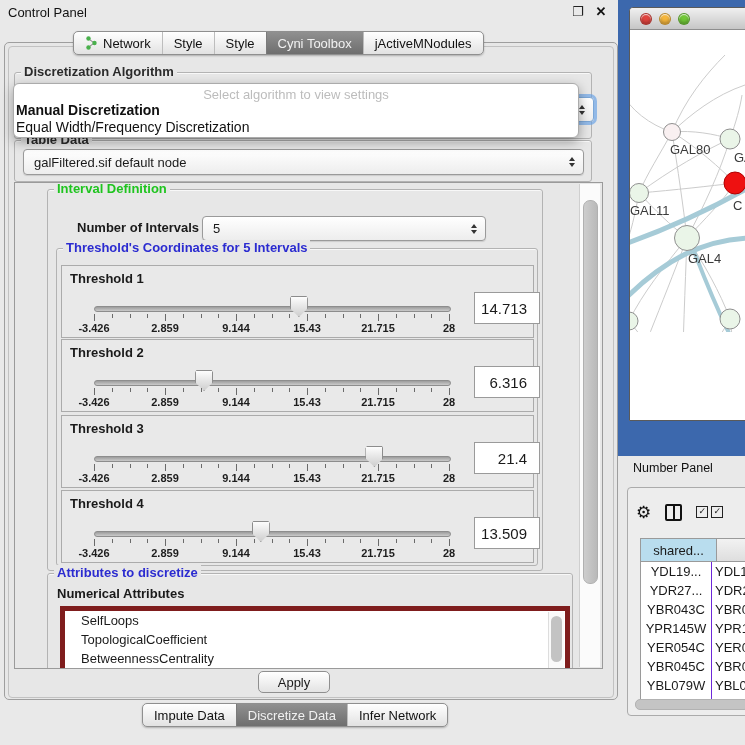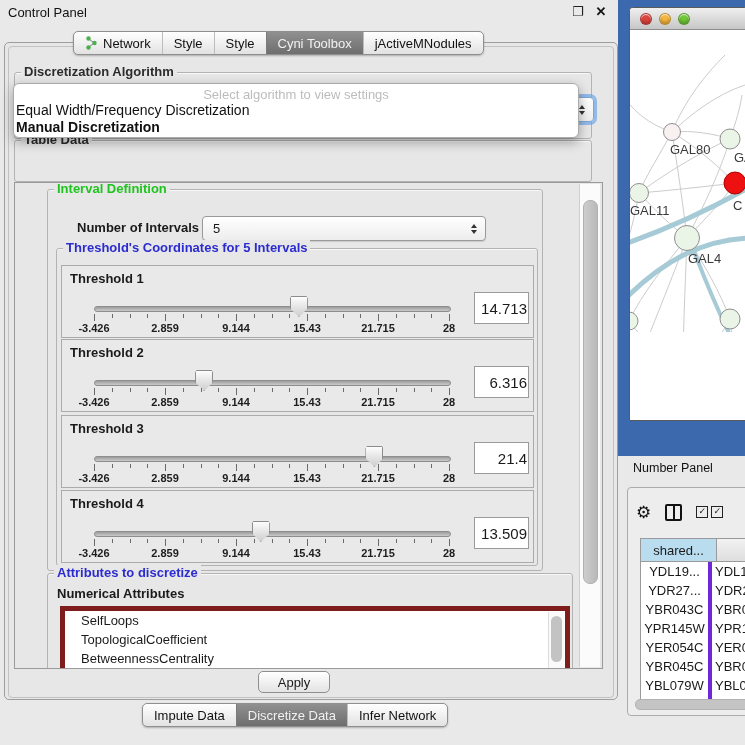--- a/index.html
+++ b/index.html
@@ -63,21 +63,21 @@
   .thumb-zone{left:32px;top:30px;width:355px;height:20px;}
   .thumb{position:absolute;top:0;width:16px;height:19px;transform:translateX(-50%);
     background:linear-gradient(#fdfdfd,#cfcfcf);border:1px solid #8c8c8c;
     clip-path:polygon(8% 0,92% 0,100% 12%,100% 58%,50% 100%,0 58%,0 12%);}
   .ticks{left:32px;top:48px;width:355px;height:8px;}
   .tick{position:absolute;top:0;width:1px;height:4px;background:#6a6a6a;}
   .tick.major{height:7px;}
   .scale-labels{left:32px;top:56px;width:355px;height:12px;}
   .scale-label{position:absolute;transform:translateX(-50%);font-size:11px;font-weight:bold;color:#1d1d1d;white-space:nowrap;}
   .valbox{left:412px;top:26px;width:52px;height:30px;background:#fff;border:1px solid #9a9a9a;
-    font-size:15px;display:flex;align-items:center;justify-content:flex-end;padding-right:1px;}
+    font-size:15px;display:flex;align-items:center;justify-content:flex-end;padding-right:12px;}
 
   .attr-group{left:32px;top:390px;width:524px;height:110px;}
   .attr-label{left:9px;top:12px;font-size:13px;font-weight:bold;}
   .attr-list{left:12px;top:32px;width:500px;height:78px;background:#fff;border:5px solid #7f1d1d;overflow:hidden;font-size:13px;}
   .attr-item{padding:2px 0 1px 16px;line-height:16px;}
   .attr-vscroll{position:absolute;right:1px;top:1px;width:15px;height:76px;background:#fafafa;border-left:1px solid #ddd;}
 
   .apply-btn{left:258px;top:671px;width:70px;height:20px;background:linear-gradient(#ffffff,#e3e3e3);
     border:1px solid #8f8f8f;border-radius:5px;font-size:13px;display:flex;align-items:center;justify-content:center;}
 
@@ -98,21 +98,21 @@
   .cbgroup{display:flex;gap:3px;}
   .cbx{width:10px;height:10px;border:1.5px solid #222;font-size:9px;line-height:9px;text-align:center;color:#222;box-sizing:content-box;}
 
   .tp-table{left:12px;top:50px;width:170px;height:160px;background:#fff;border:1px solid #9a9a9a;overflow:hidden;font-size:13px;}
   .thead{display:flex;height:22px;border-bottom:1px solid #9a9a9a;}
   .th{display:flex;align-items:center;justify-content:center;background:linear-gradient(#f2f2f2,#dedede);border-right:1px solid #9a9a9a;box-sizing:border-box;}
   .th.c0{width:76px;background:#b9ddee;}
   .th.c1{width:94px;}
   .trow{display:flex;height:19px;}
   .tcell{display:flex;align-items:center;box-sizing:border-box;}
-  .tcell.c0{width:71px;justify-content:center;border-right:4px solid #6d28d9;}
+  .tcell.c0{width:71px;justify-content:center;border-right:1px solid #6d28d9;}
   .tcell.c1{width:94px;padding-left:3px;}
   .hscroll{left:7px;top:211px;width:112px;height:9px;background:#c4c4c4;border-radius:5px;border:1px solid #b2b2b2;}
 </style>
 </head>
 <body>
 
 <div class="screen">
 
   <div class="abs cp-titlebar">
     <div class="abs cp-title">Control Panel</div>
@@ -153,26 +153,33 @@
   </div>
   <div class="abs focus-combo">
     <div class="spin">
         <span class="arr-up"></span>
         <span class="arr-dn"></span>
       </div>
   </div>
 
   <div class="abs popup">
     <div class="popup-header">Select algorithm to view settings</div>
+    <div class="popup-item bold">Manual Discretization</div>
     <div class="popup-item">Equal Width/Frequency Discretization</div>
-    <div class="popup-item bold">Manual Discretization</div>
   </div>
 
   <div class="abs group tabledata-group">
     <div class="gtitle t-dark">Table Data</div>
+    <div class="abs combo tabledata-combo">
+      <span>galFiltered.sif default node</span>
+      <div class="spin">
+          <span class="arr-up"></span>
+          <span class="arr-dn"></span>
+        </div>
+    </div>
   </div>
 
   <div class="abs viewport">
 
     <div class="abs group interval-group">
       <div class="gtitle t-green">Interval Definition</div>
       <div class="abs num-label">Number of Intervals</div>
       <div class="abs combo num-combo">
         <span>5</span>
         <div class="spin">

